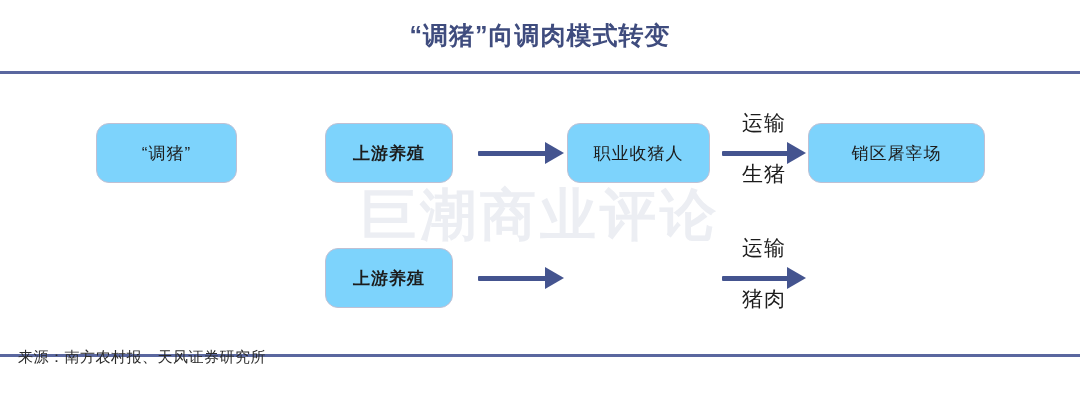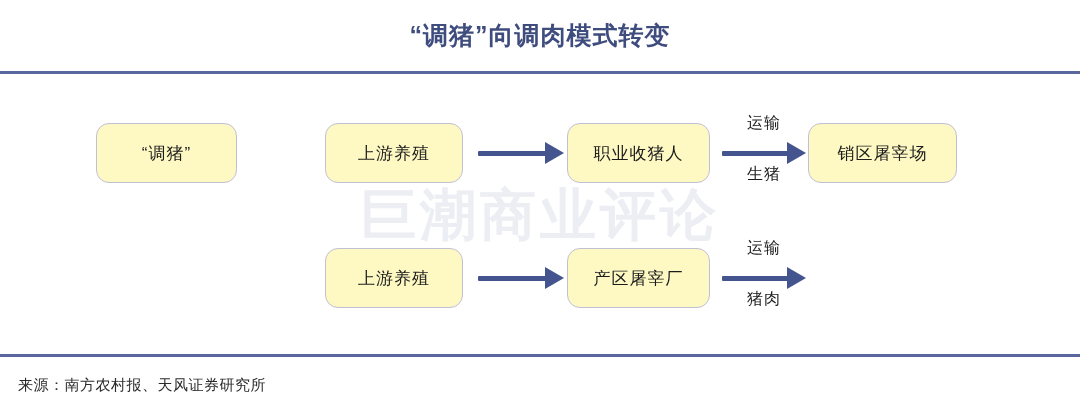--- a/index.html
+++ b/index.html
@@ -76,33 +76,33 @@
   }
   .row.row-0 { top: 52px; }
   .row.row-1 { top: 177px; }
 
   .node {
     position: absolute;
     box-sizing: border-box;
     height: 60px;
     border: 1.3px solid #bfc0d4;
     border-radius: 13px;
-    background: #fef9c3;
+    background: #7dd3fc;
     display: flex;
     align-items: center;
     justify-content: center;
     font-size: 17px;
     color: #1c1c1c;
     letter-spacing: 1px;
     white-space: nowrap;
   }
   .node.n0 { left: 96px;  width: 141px; }
-  .node.n1 { left: 325px; width: 138px; }
+  .node.n1 { left: 325px; width: 128px; font-weight: bold; }
   .node.n2 { left: 567px; width: 143px; text-align: right; }
-  .node.n3 { left: 808px; width: 149px; }
+  .node.n3 { left: 808px; width: 177px; }
 
   
   .arrow {
     position: absolute;
     height: 22px;
     top: 19px;
   }
   .arrow .shaft {
     position: absolute;
     left: 0;
@@ -125,34 +125,34 @@
   .arrow.a1 .head  { left: 67px; }
 
   .arrow.a2 { left: 722px; width: 84px; }
   .arrow.a2 .shaft { width: 66px; }
   .arrow.a2 .head  { left: 65px; }
 
   .arrow-label {
     position: absolute;
     width: 84px;
     text-align: center;
-    font-size: 16px;
+    font-size: 21px;
     color: #1c1c1c;
     letter-spacing: 1px;
     line-height: 20px;
     white-space: nowrap;
   }
   .arrow-label.above { left: 722px; top: -10px; }
   .arrow-label.below { left: 722px; top: 41px; }
 
   
   .source {
     position: absolute;
     left: 18px;
-    top: 374px;
+    top: 346px;
     font-size: 15px;
     color: #2b2b2b;
     letter-spacing: 0.5px;
     line-height: 22px;
     white-space: nowrap;
   }
 </style>
 </head>
 <body>
 
@@ -188,21 +188,20 @@
     </div>
 
     <div class="row row-1">
       <div class="node n1">上游养殖</div>
 
       <div class="arrow a1">
         <div class="shaft"></div>
         <div class="head"></div>
       </div>
 
-      <div class="node n2">产区屠宰厂</div>
 
       <div class="arrow-label above">运输</div>
       <div class="arrow a2">
         <div class="shaft"></div>
         <div class="head"></div>
       </div>
       <div class="arrow-label below">猪肉</div>
 
     </div>
 

